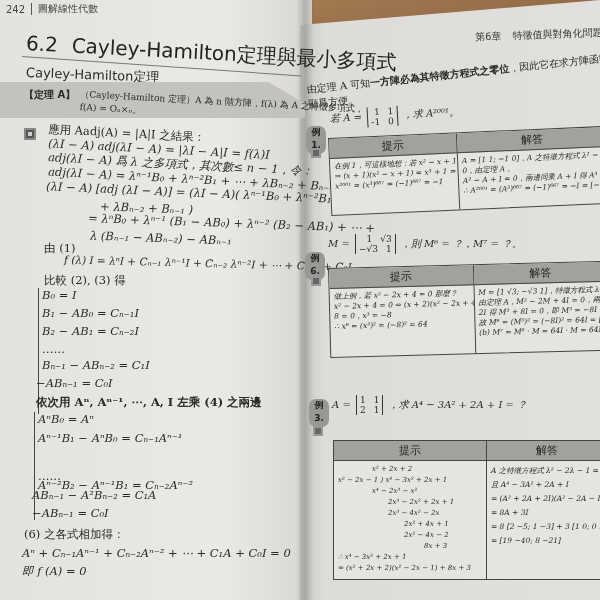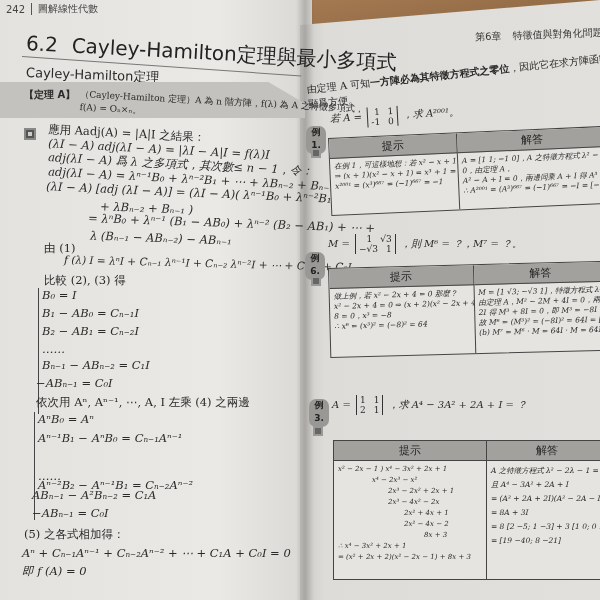--- a/index.html
+++ b/index.html
@@ -168,31 +168,31 @@
 <div class="math cjk" style="left:44px;top:273px;">比較 (2), (3) 得</div>
 
 <div class="brace" style="left:38px;top:288px;height:126px;"></div>
 <div class="math" style="left:42px;top:288px;">B₀ = I</div>
 <div class="math" style="left:42px;top:306px;text-align:right;">B₁ − AB₀ = Cₙ₋₁I</div>
 <div class="math" style="left:42px;top:324px;">B₂ − AB₁ = Cₙ₋₂I</div>
 <div class="math" style="left:42px;top:342px;">……</div>
 <div class="math" style="left:42px;top:358px;">Bₙ₋₁ − ABₙ₋₂ = C₁I</div>
 <div class="math" style="left:36px;top:376px;">−ABₙ₋₁ = C₀I</div>
 
-<div class="math cjk" style="left:36px;top:395px;">依次用 Aⁿ, Aⁿ⁻¹, ⋯, A, I 左乘 (4) 之兩邊</div>
+<div class="math cjk" style="left:36px;top:395px;font-weight:bold;">依次用 Aⁿ, Aⁿ⁻¹, ⋯, A, I 左乘 (4) 之兩邊</div>
 
 <div class="brace" style="left:34px;top:412px;height:108px;"></div>
 <div class="math" style="left:38px;top:412px;">AⁿB₀ = Aⁿ</div>
 <div class="math" style="left:38px;top:431px;">Aⁿ⁻¹B₁ − AⁿB₀ = Cₙ₋₁Aⁿ⁻¹</div>
 <div class="math" style="left:38px;top:450px;margin-top:28px;">Aⁿ⁻²B₂ − Aⁿ⁻¹B₁ = Cₙ₋₂Aⁿ⁻²</div>
 <div class="math" style="left:38px;top:469px;">……</div>
 <div class="math" style="left:32px;top:488px;">ABₙ₋₁ − A²Bₙ₋₂ = C₁A</div>
 <div class="math" style="left:32px;top:506px;">−ABₙ₋₁ = C₀I</div>
 
-<div class="math cjk" style="left:24px;top:527px;">(5) 之各式相加得：</div>
+<div class="math cjk" style="left:24px;top:527px;">(6) 之各式相加得：</div>
 <div class="math" style="left:22px;top:546px;">Aⁿ + Cₙ₋₁Aⁿ⁻¹ + Cₙ₋₂Aⁿ⁻² + ⋯ + C₁A + C₀I = 0</div>
 <div class="math" style="left:22px;top:564px;">即 f (A) = 0</div>
 
 <div class="chapter-head">
   <span>第6章</span>
   <span>特徵值與對角化問題</span>
 </div>
 
 <div class="intro" style="top:82px;transform:rotate(-6deg);">
   <div>
@@ -291,20 +291,21 @@
   <span>，求 A⁴ − 3A² + 2A + I = ？</span>
 </div>
 <div class="ans-icon" style="left:313px;top:426px;"></div>
 <div class="table" style="left:333px;top:440px;width:275px;height:140px;">
   <div class="thead">
     <div class="th" style="width:56%;">提示</div>
     <div class="th" style="width:44%;">解答</div>
   </div>
   <div class="tbody">
     <div class="td" style="width:56%;font-size:7px;line-height:11px;">
+      <div style="padding-left:34px;">x² + 2x + 2</div>
       <div>x² − 2x − 1 ) x⁴ − 3x² + 2x + 1</div>
       <div style="padding-left:34px;">x⁴ − 2x³ − x²</div>
       <div style="padding-left:50px;">2x³ − 2x² + 2x + 1</div>
       <div style="padding-left:50px;">2x³ − 4x² − 2x</div>
       <div style="padding-left:66px;">2x² + 4x + 1</div>
       <div style="padding-left:66px;">2x² − 4x − 2</div>
       <div style="padding-left:86px;">8x + 3</div>
       <div>∴ x⁴ − 3x² + 2x + 1</div>
       <div>= (x² + 2x + 2)(x² − 2x − 1) + 8x + 3</div>
     </div>

